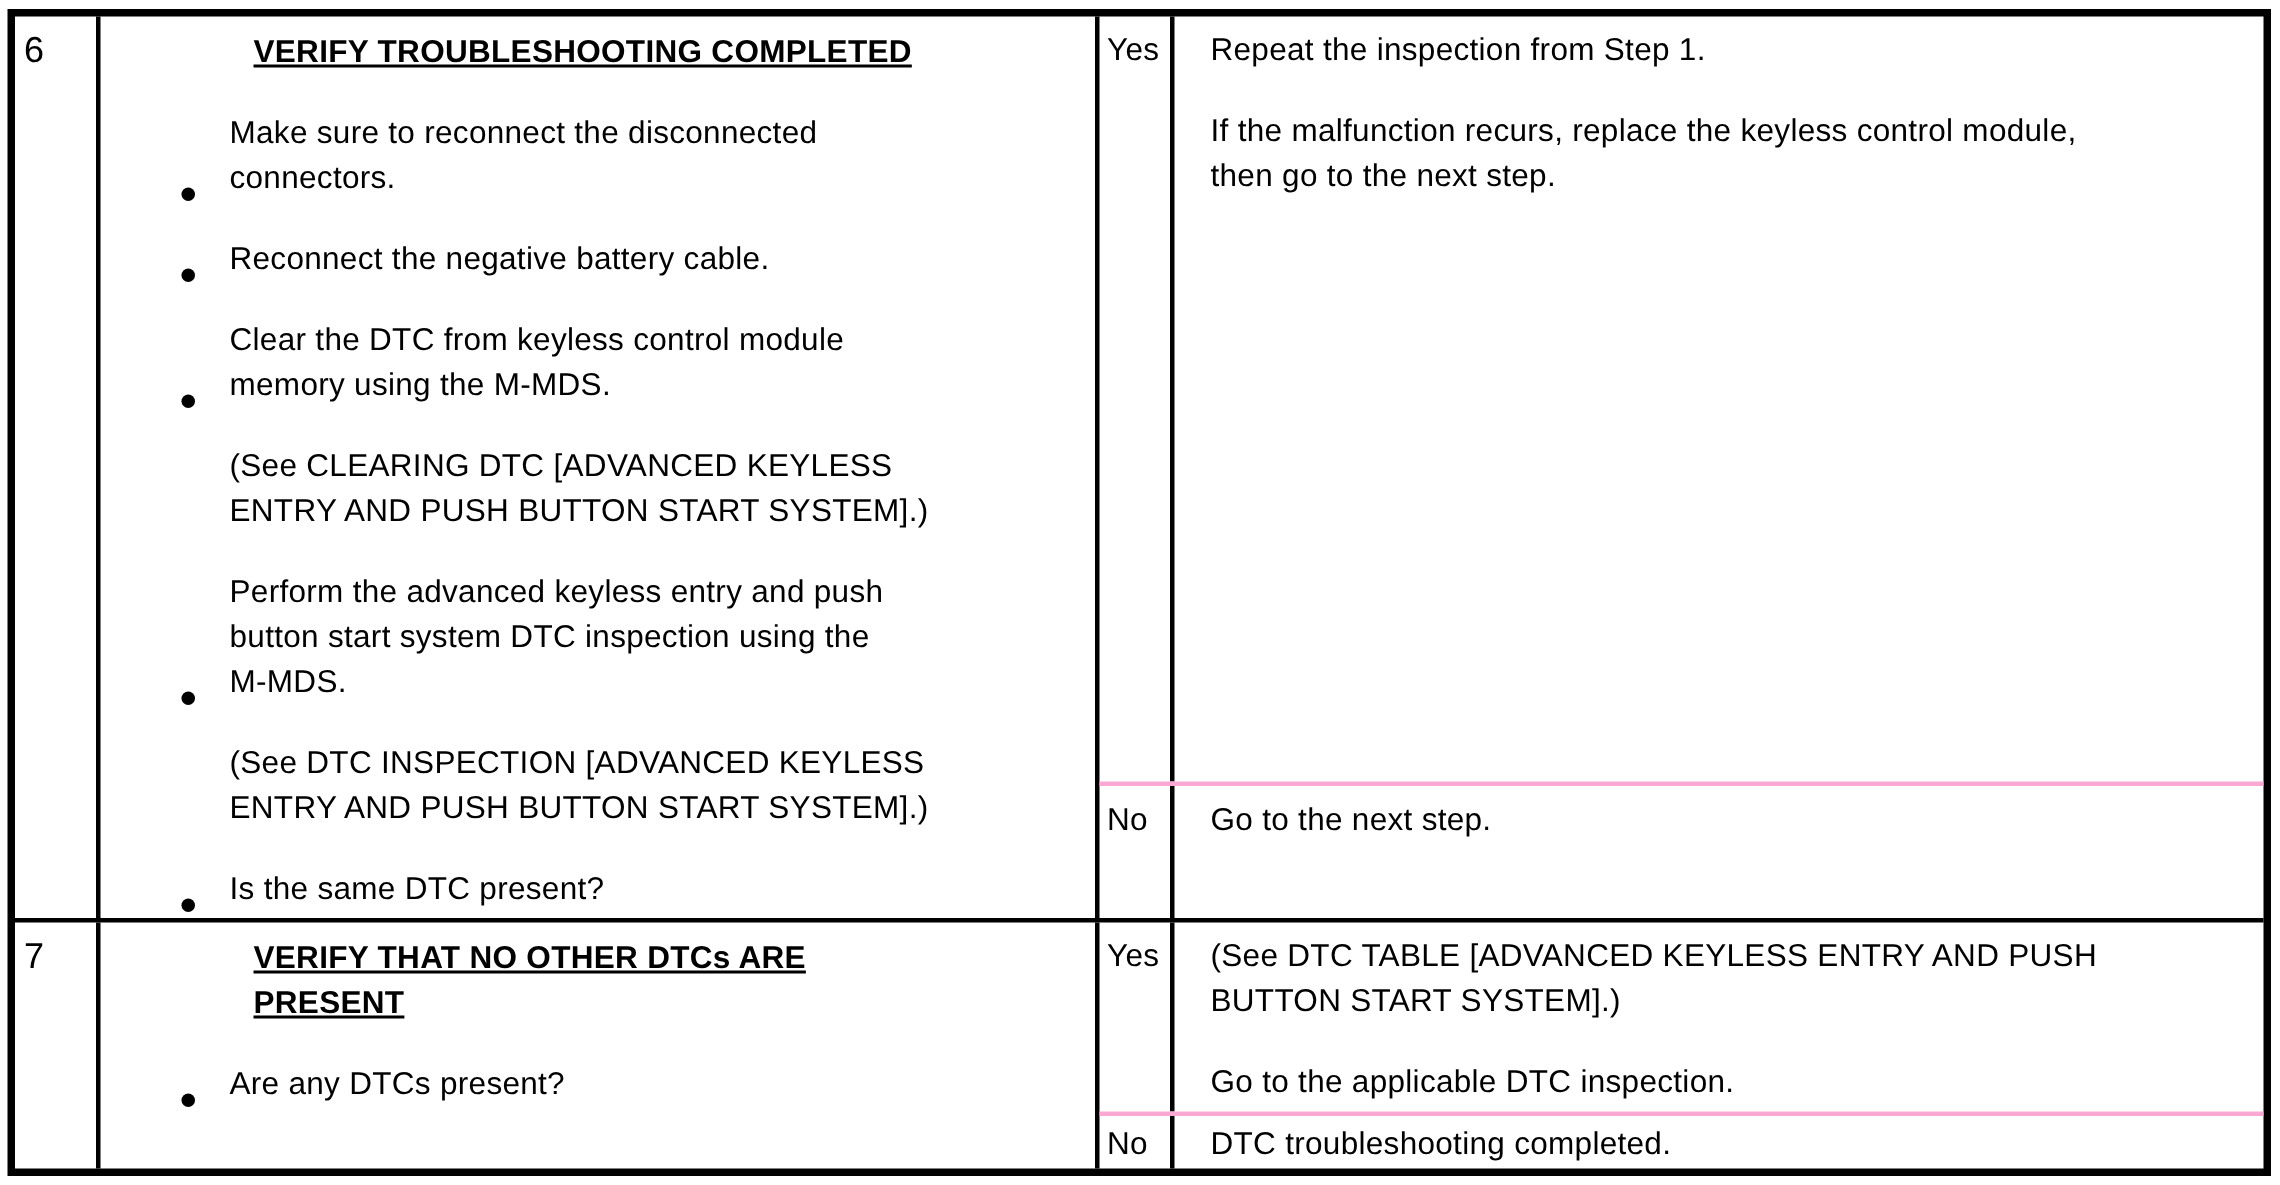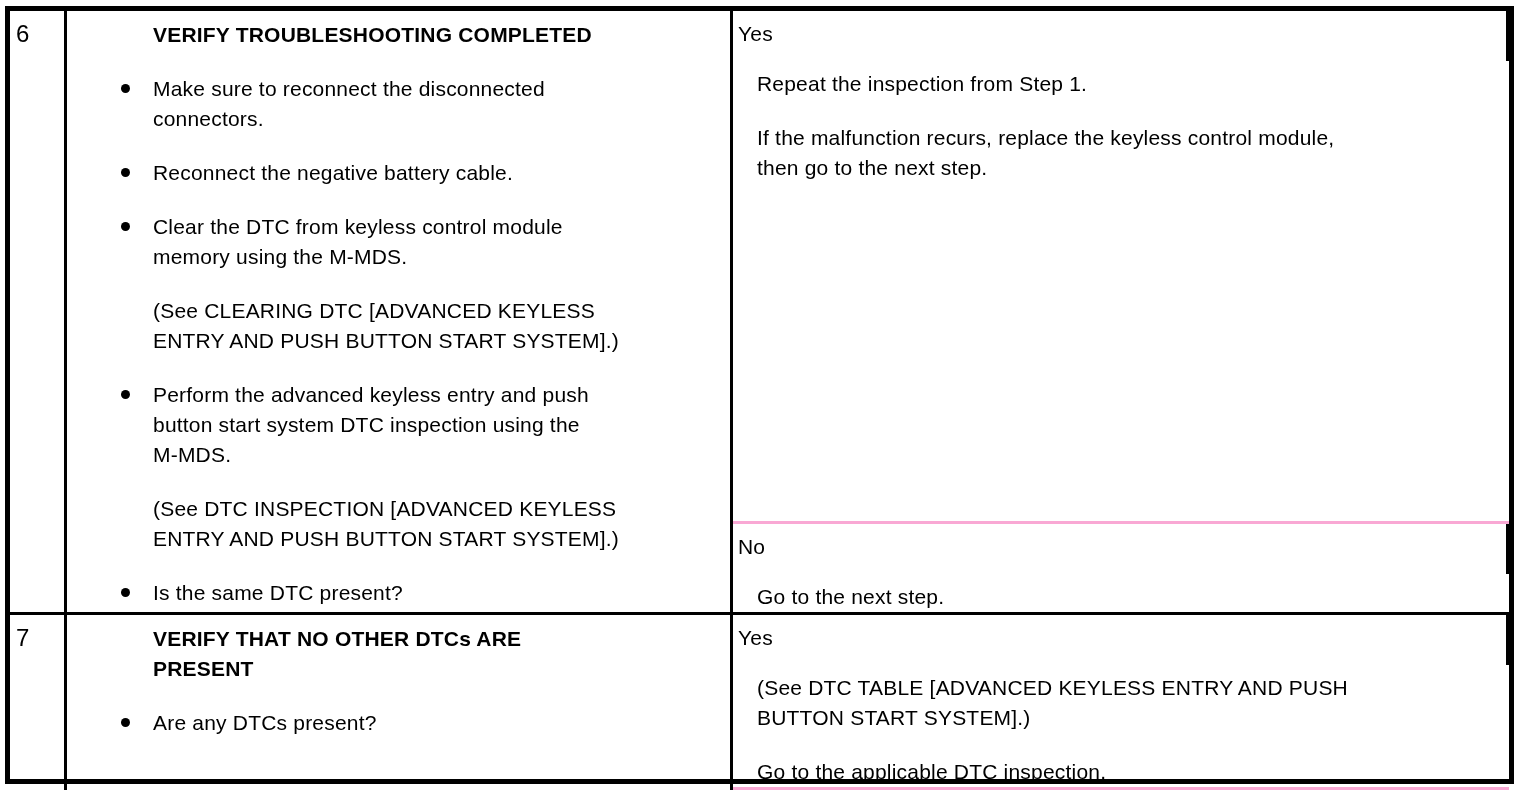--- a/index.html
+++ b/index.html
@@ -8,32 +8,32 @@
   .tbl{position:absolute;left:5px;top:6px;width:1509px;height:778px;
        box-sizing:border-box;border:5px solid #000;display:flex;flex-direction:column;
        font-size:21px;line-height:30px;letter-spacing:0.2px;}
   .trow{display:flex;flex-direction:row;box-sizing:border-box;}
   .trow.row6{height:601px;}
   .trow.row7{flex:1;border-top:3px solid #000;}
   .cell{box-sizing:border-box;overflow:hidden;}
   .step{flex:0 0 57px;border-right:3px solid #000;padding:9px 2px 0 6px;font-size:24px;line-height:28px;}
   .action{flex:0 0 666px;border-right:3px solid #000;padding:9px 8px 0 54px;}
   .outcomes{flex:1;display:flex;flex-direction:column;}
-  .outcome{display:flex;flex-direction:column;box-sizing:border-box;}
+  .outcome{display:flex;box-sizing:border-box;}
   .outcome + .outcome{border-top:3px solid #f9a8d4;flex:1;}
   .row6 .outcome.oc-yes{flex:0 0 510px;}
   .row7 .outcome.oc-yes{flex:0 0 126px;}
   .yn{flex:0 0 50px;border-right:3px solid #000;box-sizing:border-box;padding:8px 2px 0 5px;overflow:hidden;}
   .result{flex:1;box-sizing:border-box;padding:8px 6px 0 24px;overflow:hidden;}
   .row7 .outcome.oc-no .yn,
   .row7 .outcome.oc-no .result{padding-top:4px;}
   .result p{margin:0;white-space:pre-line;}
   .result p + p{margin-top:24px;}
-  .heading{font-weight:700;margin-left:32px;white-space:pre-line;}
-  .li{display:flex;align-items:flex-start;margin-top:24px;}
+  .heading{font-weight:700;margin-left:48px;white-space:pre-line;text-decoration:underline;}
+  .li{display:flex;align-items:flex-end;margin-top:24px;}
   .dot{flex:0 0 9px;width:9px;height:9px;border-radius:50%;background:#000;margin-top:10px;}
   .li-text{margin-left:23px;white-space:pre-line;}
   .note{margin-left:32px;margin-top:24px;white-space:pre-line;}
 </style>
 </head>
 <body>
 
 <div class="page">
   <div class="tbl">
 

